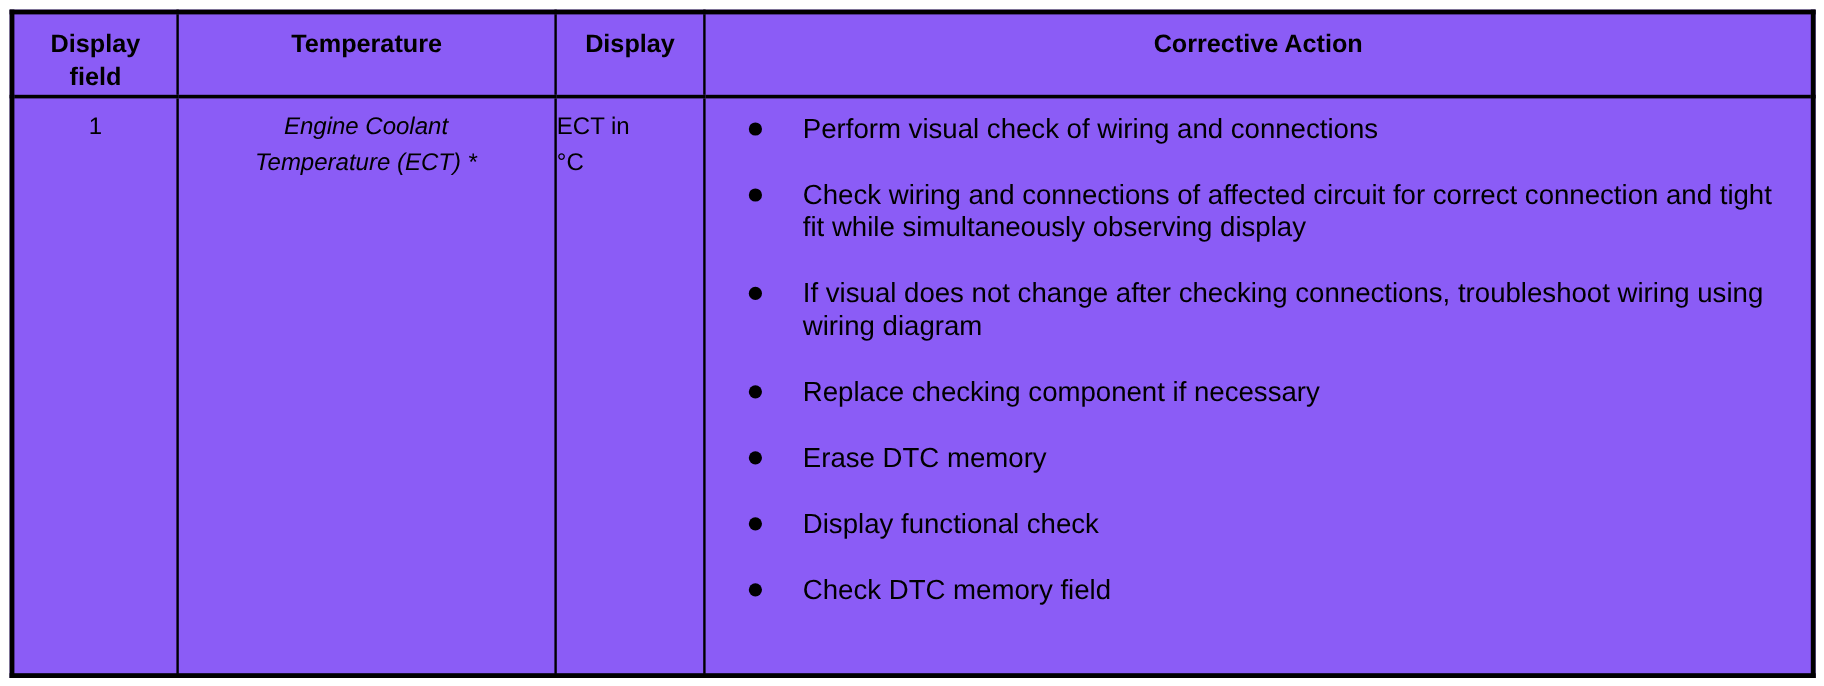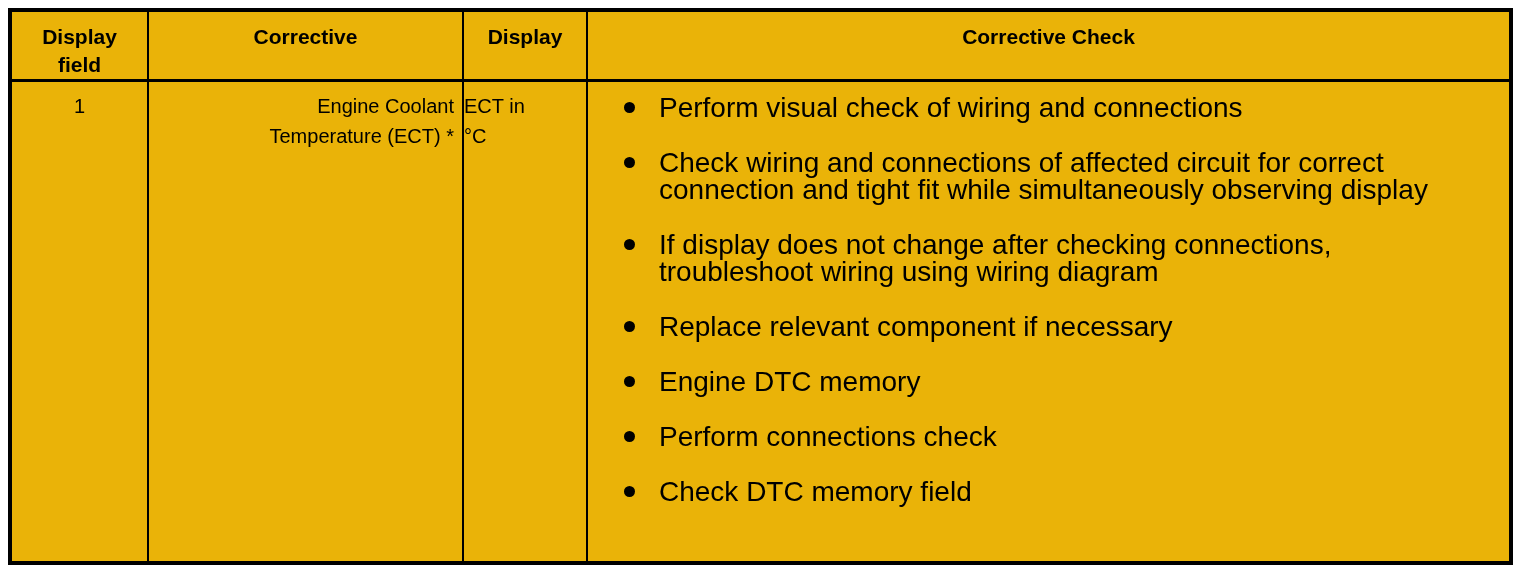--- a/index.html
+++ b/index.html
@@ -17,21 +17,21 @@
     left: 0; top: 0;
     width: 1520px; height: 572px;
     background: #ffffff;
   }
   table.doc-table {
     position: absolute;
     left: 8px; top: 8px;
     width: 1505px; height: 557px;
     border-collapse: collapse;
     table-layout: fixed;
-    background: #eab308;
+    background: #8b5cf6;
   }
   table.doc-table, table.doc-table th, table.doc-table td {
     border: 2px solid #000000;
   }
   table.doc-table { border: 4px solid #000000; }
   table.doc-table thead th { border-bottom: 3px solid #000000; }
 
   th {
     font-weight: bold;
     font-size: 21px;
@@ -45,23 +45,24 @@
   td {
     vertical-align: top;
     font-size: 20px;
     line-height: 30px;
   }
   td.cell-display-field {
     text-align: center;
     padding-top: 9px;
   }
   td.cell-description {
-    text-align: right;
+    text-align: center;
     padding: 9px 8px 0 7px;
     white-space: pre-line;
+    font-style: italic;
   }
   td.cell-display {
     text-align: left;
     padding-top: 9px;
     white-space: pre-line;
   }
   td.cell-corrective {
     padding: 12px 30px 0 36px;
   }
   ul.action-list {
@@ -76,41 +77,42 @@
   .bullet {
     flex: 0 0 auto;
     width: 11px; height: 11px;
     border-radius: 50%;
     background: #000000;
     margin-top: 8px;
     margin-right: 24px;
   }
   .li-text {
     flex: 1 1 auto;
-    font-size: 28px;
+    font-size: 23px;
+    margin-left: 10px;
   }
 </style>
 </head>
 <body>
 
 <div class="page">
   <table class="doc-table">
     <colgroup>
       <col style="width:138px">
       <col style="width:315px">
       <col style="width:124px">
       <col>
     </colgroup>
     <thead>
       <tr>
         <th>Display
 field</th>
-        <th>Corrective</th>
+        <th>Temperature</th>
         <th>Display</th>
-        <th>Corrective Check</th>
+        <th>Corrective Action</th>
       </tr>
     </thead>
     <tbody>
       <tr>
         <td class="cell-display-field">1</td>
         <td class="cell-description">Engine Coolant
 Temperature (ECT) *</td>
         <td class="cell-display">ECT in
 °C</td>
         <td class="cell-corrective">
@@ -118,33 +120,33 @@
               <li>
                 <span class="bullet"></span>
                 <span class="li-text">Perform visual check of wiring and connections</span>
               </li>
               <li>
                 <span class="bullet"></span>
                 <span class="li-text">Check wiring and connections of affected circuit for correct connection and tight fit while simultaneously observing display</span>
               </li>
               <li>
                 <span class="bullet"></span>
-                <span class="li-text">If display does not change after checking connections, troubleshoot wiring using wiring diagram</span>
+                <span class="li-text">If visual does not change after checking connections, troubleshoot wiring using wiring diagram</span>
               </li>
               <li>
                 <span class="bullet"></span>
-                <span class="li-text">Replace relevant component if necessary</span>
+                <span class="li-text">Replace checking component if necessary</span>
               </li>
               <li>
                 <span class="bullet"></span>
-                <span class="li-text">Engine DTC memory</span>
+                <span class="li-text">Erase DTC memory</span>
               </li>
               <li>
                 <span class="bullet"></span>
-                <span class="li-text">Perform connections check</span>
+                <span class="li-text">Display functional check</span>
               </li>
               <li>
                 <span class="bullet"></span>
                 <span class="li-text">Check DTC memory field</span>
               </li>
             </ul>
         </td>
       </tr>
     </tbody>
   </table>

